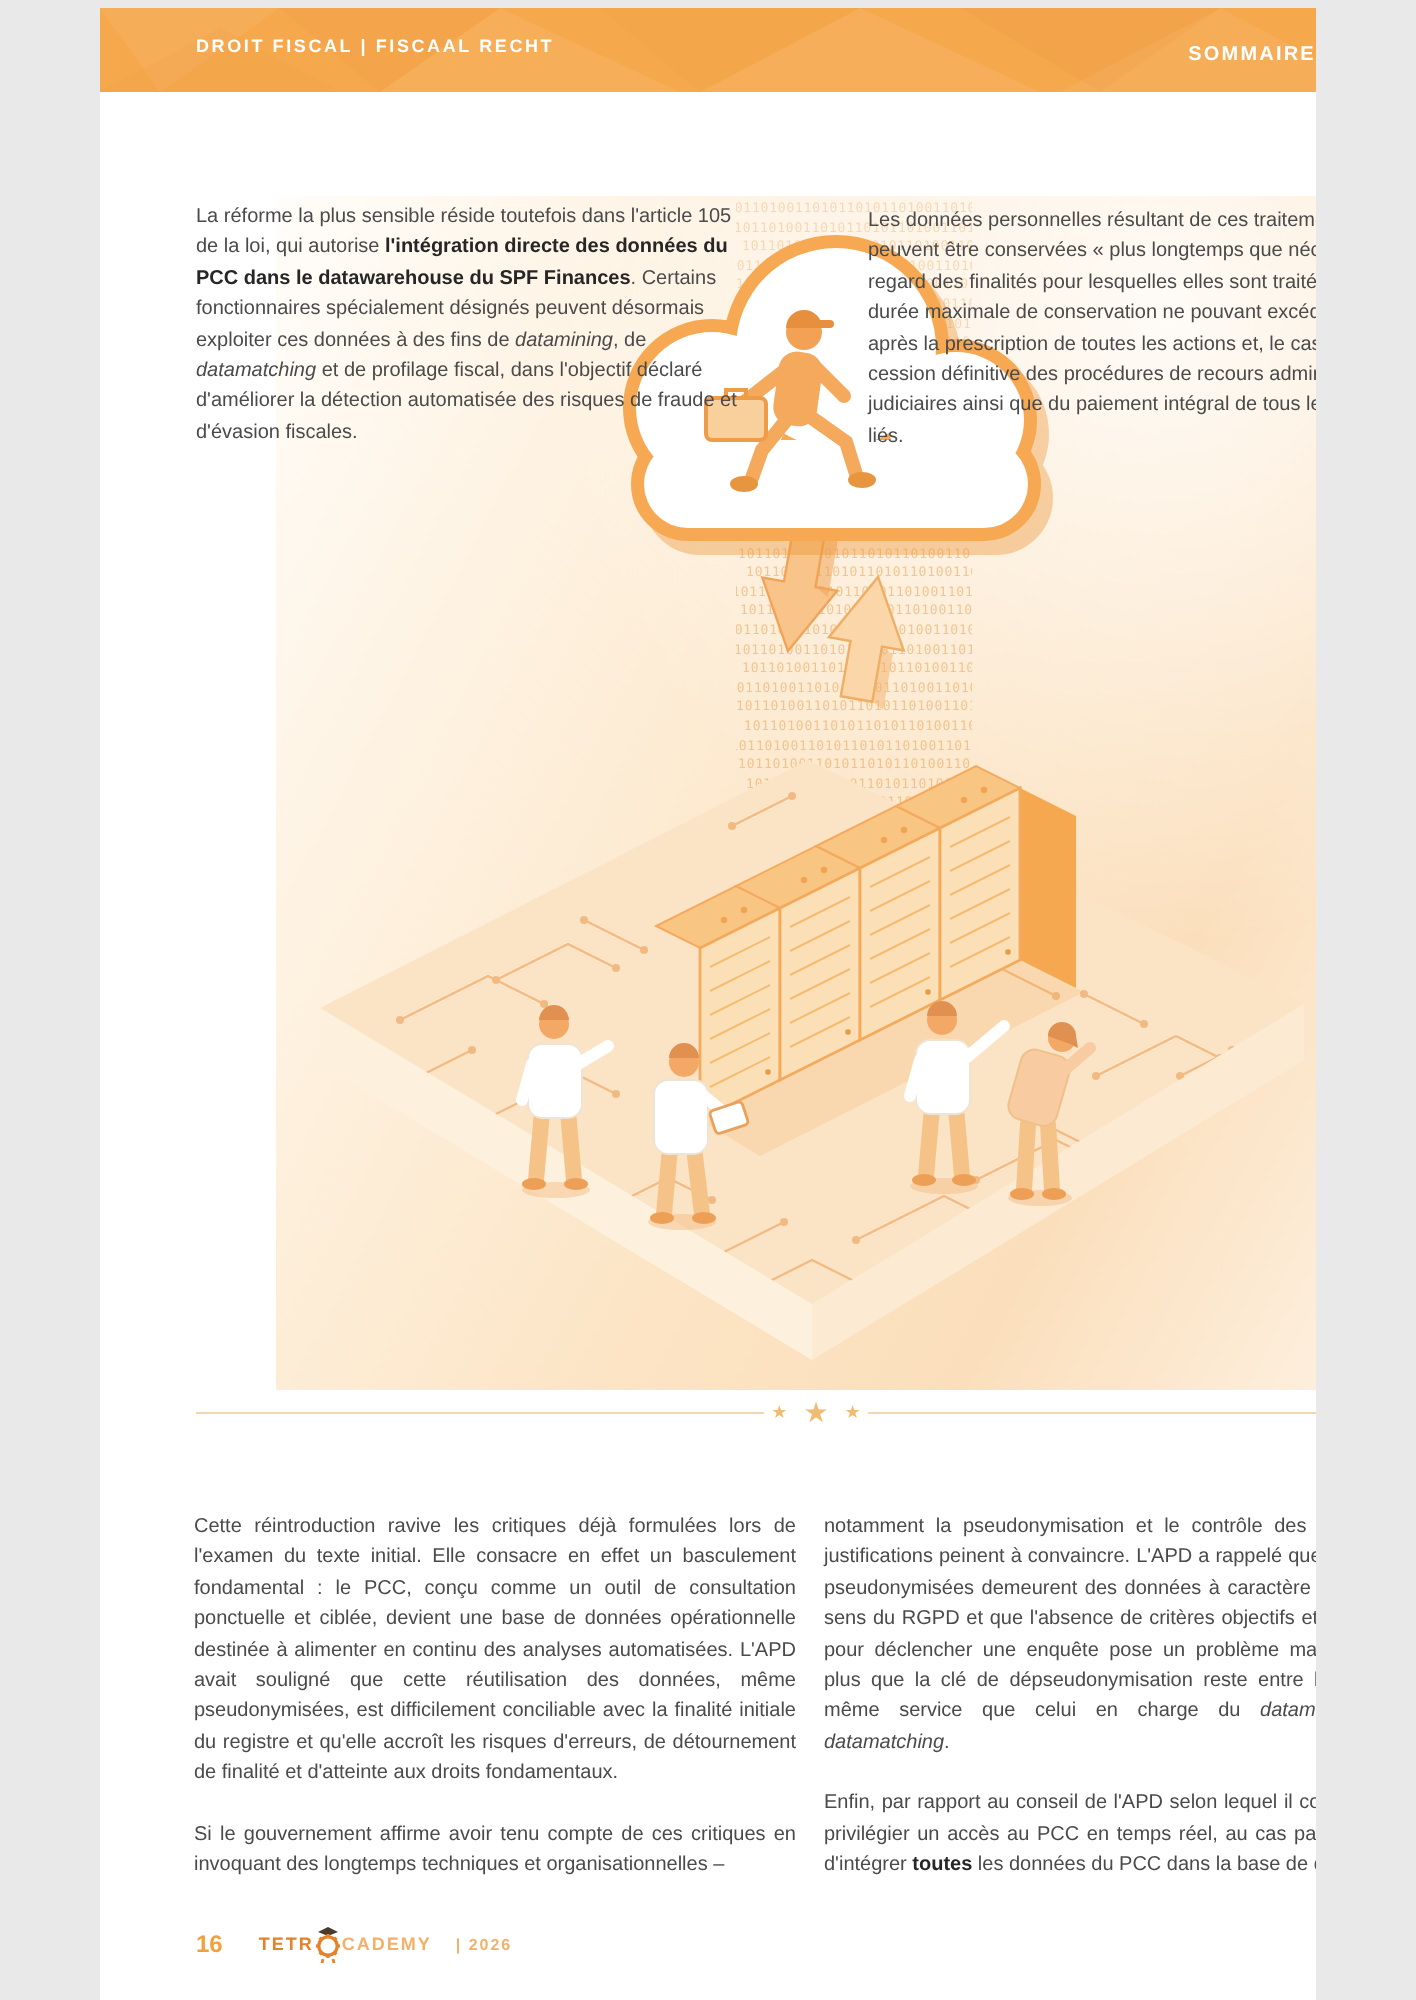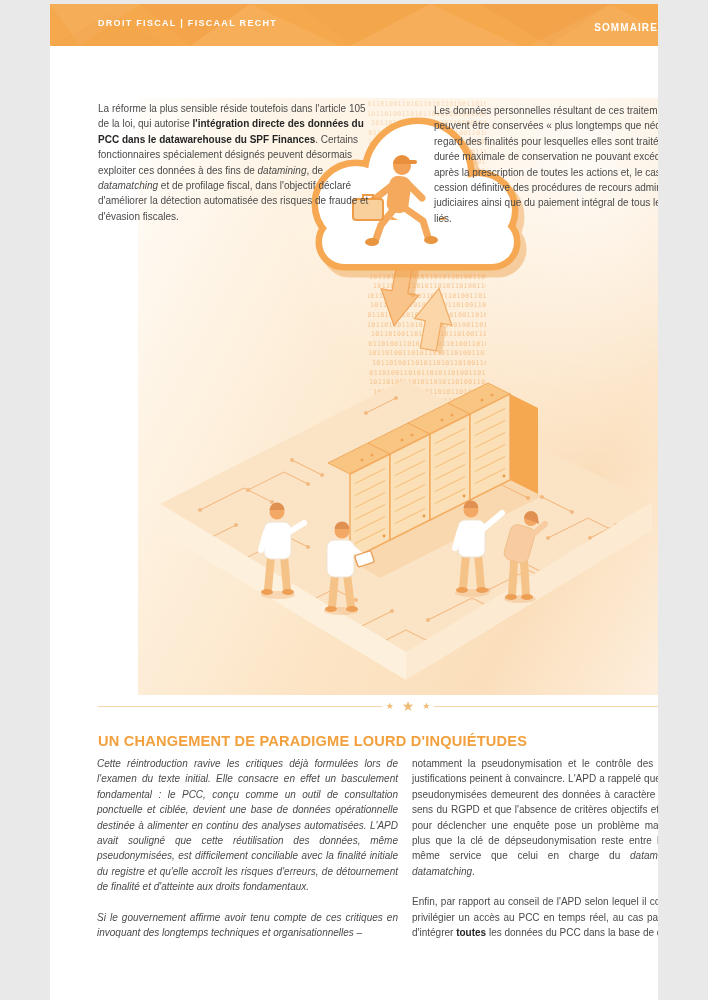--- a/index.html
+++ b/index.html
@@ -16,21 +16,21 @@
   .title1{position:absolute;left:48px;top:62px;width:630px;font-size:17px;font-weight:bold;
           color:var(--c-accent_orange);letter-spacing:.2px;z-index:4;}
   .title2{position:absolute;left:48px;top:717px;width:600px;font-size:14.6px;font-weight:bold;
           color:var(--c-accent_orange);letter-spacing:.2px;z-index:4;}
   .i{font-style:italic;}
   .b{font-weight:bold;color:var(--c-bold_text);}
   
   .col{position:absolute;font-size:10px;line-height:15.4px;color:var(--c-body_text);z-index:4;}
   .col-tl{left:48px;top:97px;width:280px;text-align:left;}
   .col-tr{left:384px;top:99px;width:285px;text-align:left;}
-  .col-bl{left:47px;top:752px;width:301px;text-align:justify;font-style:italic;}
+  .col-bl{left:47px;top:752px;width:301px;text-align:justify;}
   .col-br{left:362px;top:752px;width:306px;text-align:justify;}
   .col p{margin:0 0 15px 0;}
   
   .divider{position:absolute;left:48px;top:694px;width:620px;display:flex;align-items:center;z-index:4;}
   .divider .line{flex:1;height:1px;background:#F3D6AC;}
   .divider .star{color:var(--c-star_gold);margin:0 4px;}
   .star-sm{font-size:9px;}
   .star-lg{font-size:14px;margin-top:-3px;}
   
   .footer{position:absolute;left:48px;top:958px;display:flex;align-items:center;z-index:4;}
@@ -380,31 +380,50 @@
   </svg>
 
   <div class="divider">
     <div class="line"></div>
     <span class="star star-sm">★</span>
     <span class="star star-lg">★</span>
     <span class="star star-sm">★</span>
     <div class="line"></div>
   </div>
 
-  <h2 class="title2">UN CHANGEMENT DE PARADIGME LOURD D'INQUIÉTUDES</h2>
 
   <div class="col col-bl">
     <p>Cette réintroduction ravive les critiques déjà formulées lors de l'examen du texte initial. Elle consacre en effet un basculement fondamental : le PCC, conçu comme un outil de consultation ponctuelle et ciblée, devient une base de données opérationnelle destinée à alimenter en continu des analyses automatisées. L'APD avait souligné que cette réutilisation des données, même pseudonymisées, est difficilement conciliable avec la finalité initiale du registre et qu'elle accroît les risques d'erreurs, de détournement de finalité et d'atteinte aux droits fondamentaux.</p>
     <p>Si le gouvernement affirme avoir tenu compte de ces critiques en invoquant des longtemps techniques et organisationnelles –</p>
   </div>
   <div class="col col-br">
     <p><span>notamment la pseudonymisation et le contrôle des accès – ces justifications peinent à convaincre. L'APD a rappelé que les données pseudonymisées demeurent des données à caractère personnel au sens du RGPD et que l'absence de critères objectifs et transparents pour déclencher une enquête pose un problème majeur, d'autant plus que la clé de dépseudonymisation reste entre les mains du même service que celui en charge du </span><span class="i">datamining</span><span> et du </span><span class="i">datamatching</span><span>.</span></p>
     <p><span>Enfin, par rapport au conseil de l'APD selon lequel il conviendrait de privilégier un accès au PCC en temps réel, au cas par cas, au lieu d'intégrer </span><span class="b">toutes</span><span> les données du PCC dans la base de données</span></p>
   </div>
 
+  <div class="footer">
+    <span class="pagenum">16</span>
+    <span class="logo">
+      <span class="l1">TETR</span>
+      <svg width="16" height="20" viewBox="0 0 16 20">
+        <polygon points="3,4 8,1.5 13,4 8,6" fill="#4A3A2A"></polygon>
+        <g stroke="#E5832B" stroke-width="1.6">
+          <line x1="8" y1="5" x2="8" y2="17"></line>
+            <line x1="2" y1="11" x2="14" y2="11"></line>
+          <line x1="3.8" y1="6.8" x2="12.2" y2="15.2"></line>
+            <line x1="12.2" y1="6.8" x2="3.8" y2="15.2"></line>
+        </g>
+        <circle cx="8" cy="11" r="4.6" fill="#ffffff" stroke="#E5832B" stroke-width="1.6"></circle>
+        <line x1="5.5" y1="17.5" x2="5" y2="19.5" stroke="#E5832B" stroke-width="1.4"></line>
+        <line x1="10.5" y1="17.5" x2="11" y2="19.5" stroke="#E5832B" stroke-width="1.4"></line>
+      </svg>
+      <span class="l2">CADEMY</span>
+    </span>
+    <span class="year">| 2026</span>
+  </div>
 
   <div class="next-arrow">
     <svg width="19" height="13" viewBox="0 0 19 13">
       <rect x="0" y="4.8" width="10" height="3.4" rx="1.7" fill="#F59B2F"></rect>
       <polygon points="9,0.5 18.5,6.5 9,12.5" fill="#F59B2F"></polygon>
     </svg>
   </div>
 
 </div>
 

